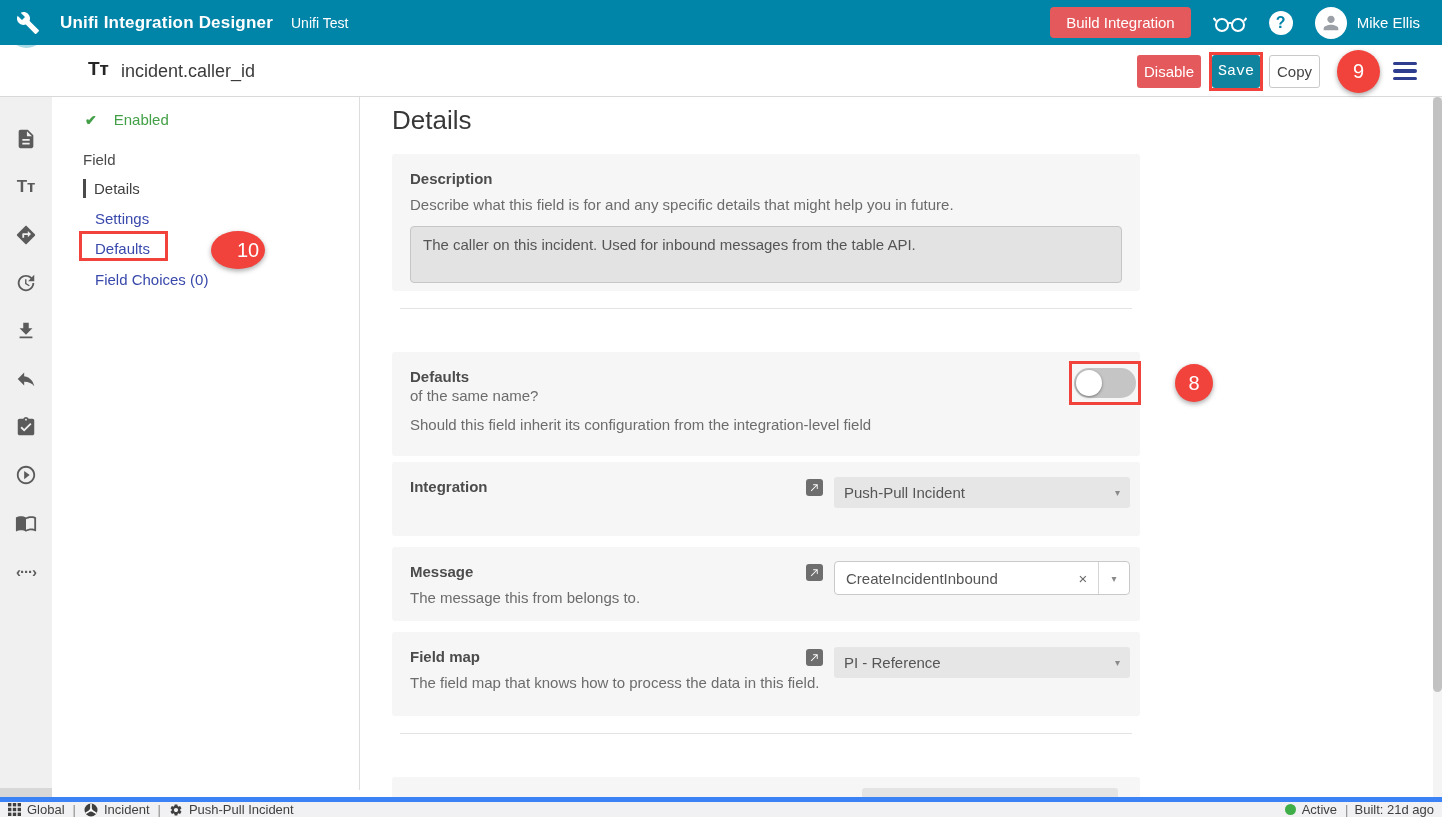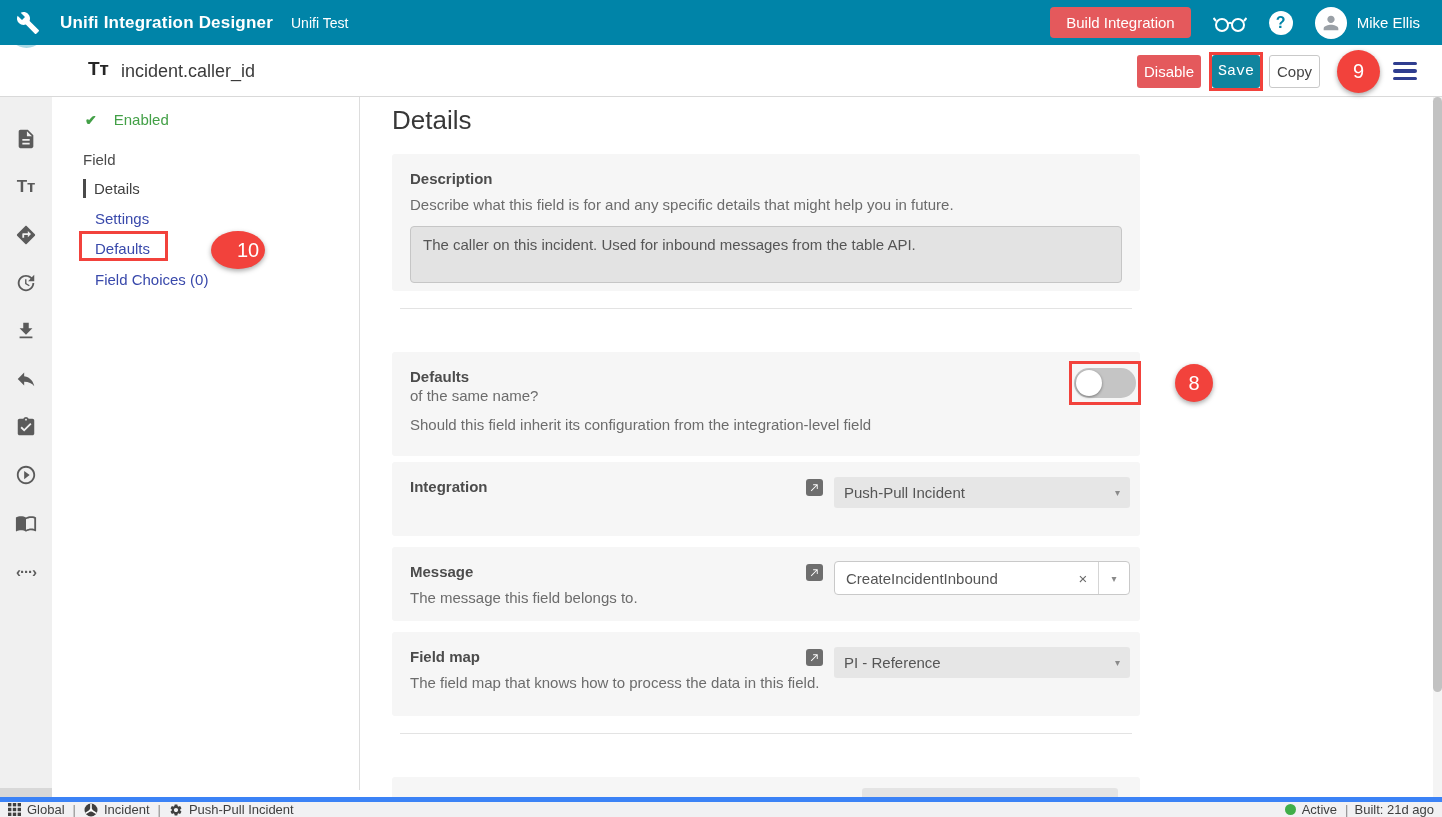--- a/index.html
+++ b/index.html
@@ -278,21 +278,21 @@
           </svg>
       </span>
       <div class="dd">
         <span>Push-Pull Incident</span>
         <span class="caret">▾</span>
       </div>
     </div>
 
     <div class="card card-message card-field">
       <div class="lbl">Message</div>
-      <div class="helper">The message this field belongs to.</div>
+      <div class="helper">The message this from belongs to.</div>
       <span class="ref-icon">
         <svg width="11" height="11" viewBox="0 0 24 24">
             <path fill="#fff" d="M9 5v2h6.59L4 18.59 5.41 20 17 8.41V15h2V5H9z"></path>
           </svg>
       </span>
       <div class="combo">
         <span class="val">CreateIncidentInbound</span>
         <span class="clear">×</span>
         <span class="caret-box">▾</span>
       </div>

